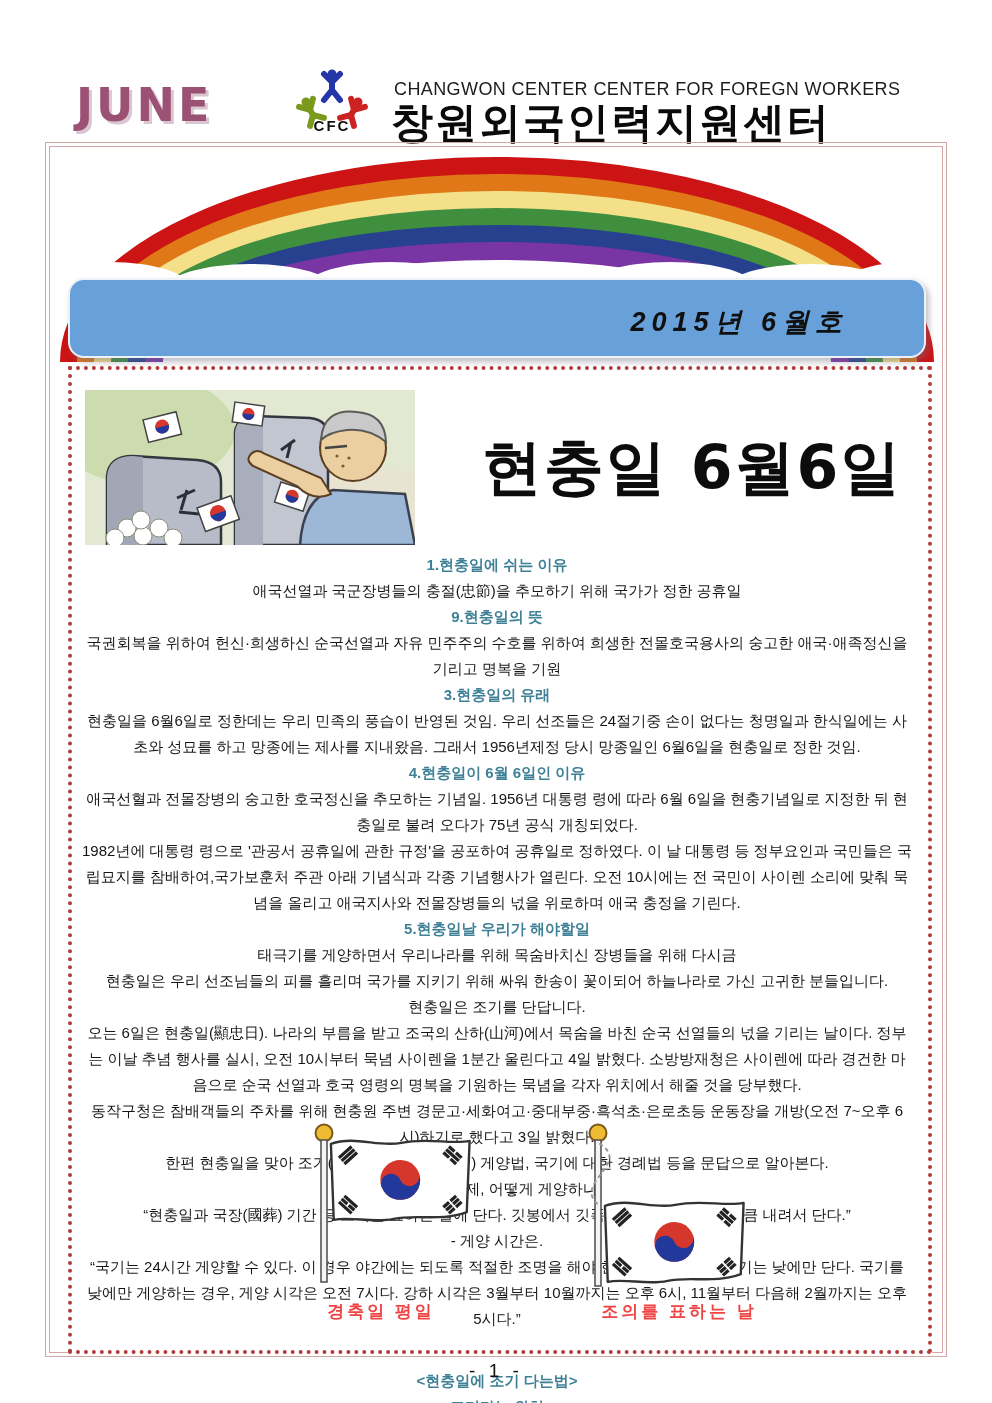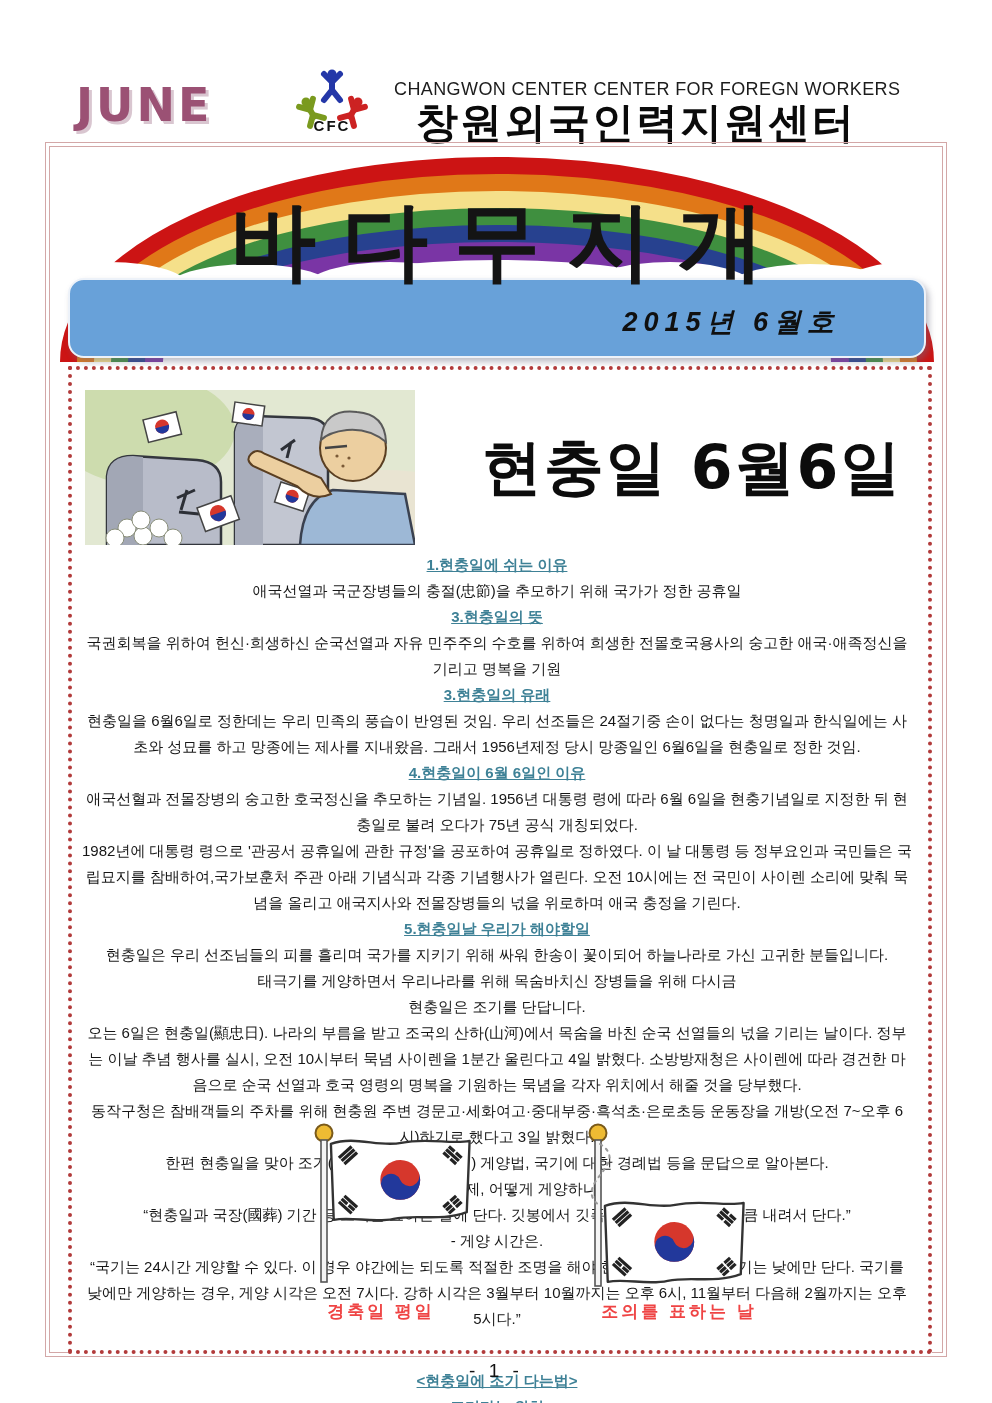--- a/index.html
+++ b/index.html
@@ -11,48 +11,48 @@
     font-family:"Liberation Sans","DejaVu Sans",sans-serif;overflow:hidden;
   }
   
   .june{
     position:absolute;left:76px;top:78px;font-size:46px;font-weight:800;
     color:var(--plum);letter-spacing:3px;text-shadow:3px 3px 0 #d9c6d0;
     font-family:"DejaVu Sans",sans-serif;
   }
   .logo{position:absolute;left:282px;top:68px;width:100px;height:66px;}
   .org-en{position:absolute;left:394px;top:79px;font-size:18px;color:#1c1c1c;letter-spacing:.4px;white-space:nowrap;}
-  .org-kr{position:absolute;left:391px;top:95px;font-size:42px;font-weight:900;color:#0a0a0a;letter-spacing:2px;white-space:nowrap;margin-left:25px;}
+  .org-kr{position:absolute;left:391px;top:95px;font-size:42px;font-weight:900;color:#0a0a0a;letter-spacing:2px;white-space:nowrap;}
   
   .frame{position:absolute;left:45px;top:142px;width:900px;height:1213px;border:1px solid var(--pink);}
   .frame-inner{position:absolute;inset:3px;border:1px solid var(--pink);}
   
   .banner{position:absolute;left:60px;top:150px;width:874px;height:212px;}
   .banner svg.rainbow{position:absolute;left:0;top:0;}
   .banner-title{
     position:absolute;left:0;right:0;top:34px;text-align:center;
     font-size:86px;font-weight:900;color:#141414;letter-spacing:26px;margin-left:26px;
     font-family:"DejaVu Sans",sans-serif;
   }
   .blue-bar{
     position:absolute;left:8px;right:8px;bottom:4px;height:76px;background:var(--blue);
     border:2px solid #edf2f9;border-radius:16px;box-shadow:3px 4px 6px rgba(110,110,130,.45);
   }
-  .issue{position:absolute;right:94px;bottom:22px;font-size:27px;font-weight:700;color:#101010;letter-spacing:6px;font-style:italic;}
+  .issue{position:absolute;right:86px;bottom:22px;font-size:27px;font-weight:700;color:#101010;letter-spacing:6px;font-style:italic;}
   
   .content{position:absolute;left:68px;top:366px;width:864px;height:988px;border:4px dotted var(--dot);box-sizing:border-box;background:#fff;}
   .memorial{position:absolute;left:85px;top:390px;width:330px;height:155px;}
   .article-title{
     position:absolute;left:462px;top:428px;width:460px;text-align:center;
     font-size:60px;font-weight:900;color:#0c0c0c;letter-spacing:2px;white-space:nowrap;
     font-family:"DejaVu Sans",sans-serif;
   }
   .blocks{position:absolute;left:82px;top:552px;width:830px;text-align:center;color:#161616;}
   .blk{font-size:15px;line-height:26px;font-weight:500;}
-  .blk.heading,.blk.note{color:var(--teal);font-weight:700;text-decoration:underline;}
+  .blk.heading,.blk.note{color:var(--teal);font-weight:700;}
   .blk.gap{margin-top:36px;}
   
   .flag-fig{position:absolute;top:1122px;}
   .flag-fig.left{left:306px;width:220px;}
   .flag-fig.right{left:580px;width:240px;}
   .caption{font-size:17px;font-weight:700;color:#ef4444;letter-spacing:3px;margin-top:2px;}
   .flag-fig.left .caption{width:150px;text-align:center;}
   .flag-fig.right .caption{width:190px;text-align:center;margin-left:4px;}
   .page-num{position:absolute;left:0;right:0;top:1360px;text-align:center;font-size:19px;color:#111;letter-spacing:4px;}
   .hidden-defs{position:absolute;width:0;height:0;overflow:hidden;}
@@ -149,21 +149,20 @@
       <ellipse cx="50" cy="138" rx="80" ry="26"></ellipse>
         <ellipse cx="190" cy="140" rx="85" ry="26"></ellipse>
       <ellipse cx="330" cy="138" rx="85" ry="26"></ellipse>
         <ellipse cx="470" cy="140" rx="85" ry="26"></ellipse>
       <ellipse cx="610" cy="138" rx="85" ry="26"></ellipse>
         <ellipse cx="750" cy="140" rx="85" ry="26"></ellipse>
       <ellipse cx="850" cy="138" rx="70" ry="26"></ellipse>
     </g>
   </svg>
   <div class="blue-bar"></div>
-  <div class="banner-title">바다무지개</div>
   <div class="issue">2015년 6월호</div>
 </div>
 
 <div class="content"></div>
 
 <svg class="memorial" width="330" height="155" viewBox="0 0 330 155">
   <rect width="330" height="155" fill="#e2e8d2"></rect>
   <ellipse cx="60" cy="40" rx="90" ry="55" fill="#cddcae"></ellipse>
   <ellipse cx="300" cy="140" rx="120" ry="60" fill="#e9e4d2"></ellipse>
 
@@ -213,30 +212,30 @@
   <circle cx="252" cy="66" r="1.6" fill="#7a5a36"></circle>
     <circle cx="258" cy="76" r="1.6" fill="#7a5a36"></circle>
     <circle cx="264" cy="68" r="1.6" fill="#7a5a36"></circle>
 </svg>
 
 <div class="article-title">현충일 6월6일</div>
 
 <div class="blocks">
     <div class="blk heading">1.현충일에 쉬는 이유</div>
     <div class="blk body">애국선열과 국군장병들의 충절(忠節)을 추모하기 위해 국가가 정한 공휴일</div>
-    <div class="blk heading">3.현충일의 뜻</div>
+    <div class="blk heading">9.현충일의 뜻</div>
     <div class="blk body">국권회복을 위하여 헌신·희생하신 순국선열과 자유 민주주의 수호를 위하여 희생한 전몰호국용사의 숭고한 애국·애족정신을 기리고 명복을 기원</div>
     <div class="blk heading">3.현충일의 유래</div>
     <div class="blk body">현충일을 6월6일로 정한데는 우리 민족의 풍습이 반영된 것임. 우리 선조들은 24절기중 손이 없다는 청명일과 한식일에는 사초와 성묘를 하고 망종에는 제사를 지내왔음. 그래서 1956년제정 당시 망종일인 6월6일을 현충일로 정한 것임.</div>
     <div class="blk heading">4.현충일이 6월 6일인 이유</div>
     <div class="blk body">애국선혈과 전몰장병의 숭고한 호국정신을 추모하는 기념일. 1956년 대통령 령에 따라 6월 6일을 현충기념일로 지정한 뒤 현충일로 불려 오다가 75년 공식 개칭되었다.</div>
     <div class="blk body">1982년에 대통령 령으로 '관공서 공휴일에 관한 규정'을 공포하여 공휴일로 정하였다. 이 날 대통령 등 정부요인과 국민들은 국립묘지를 참배하여,국가보훈처 주관 아래 기념식과 각종 기념행사가 열린다. 오전 10시에는 전 국민이 사이렌 소리에 맞춰 묵념을 올리고 애국지사와 전몰장병들의 넋을 위로하며 애국 충정을 기린다.</div>
     <div class="blk heading">5.현충일날 우리가 해야할일</div>
+    <div class="blk body">태극기를 게양하면서 우리나라를 위해 목숨바치신 장병들을 위해 다시금</div>
     <div class="blk body">현충일은 우리 선조님들의 피를 흘리며 국가를 지키기 위해 싸워 한송이 꽃이되어 하늘나라로 가신 고귀한 분들입니다.</div>
-    <div class="blk body">태극기를 게양하면서 우리나라를 위해 목숨바치신 장병들을 위해 다시금</div>
     <div class="blk body">현충일은 조기를 단답니다.</div>
     <div class="blk body">오는 6일은 현충일(顯忠日). 나라의 부름을 받고 조국의 산하(山河)에서 목숨을 바친 순국 선열들의 넋을 기리는 날이다. 정부는 이날 추념 행사를 실시, 오전 10시부터 묵념 사이렌을 1분간 울린다고 4일 밝혔다. 소방방재청은 사이렌에 따라 경건한 마음으로 순국 선열과 호국 영령의 명복을 기원하는 묵념을 각자 위치에서 해줄 것을 당부했다.</div>
     <div class="blk body">동작구청은 참배객들의 주차를 위해 현충원 주변 경문고·세화여고·중대부중·흑석초·은로초등 운동장을 개방(오전 7~오후 6시)하기로 했다고 3일 밝혔다.</div>
     <div class="blk body">한편 현충일을 맞아 조기(弔旗) 및 태극기(국기) 게양법, 국기에 대한 경례법 등을 문답으로 알아본다.</div>
     <div class="blk body">- 조기는 언제, 어떻게 게양하나.</div>
     <div class="blk body">“현충일과 국장(國葬) 기간 등 조의를 표하는 날에 단다. 깃봉에서 깃폭(깃면의 세로 길이)만큼 내려서 단다.”</div>
     <div class="blk body">- 게양 시간은.</div>
     <div class="blk body">“국기는 24시간 게양할 수 있다. 이 경우 야간에는 되도록 적절한 조명을 해야 한다. 학교 게양대 국기는 낮에만 단다. 국기를 낮에만 게양하는 경우, 게양 시각은 오전 7시다. 강하 시각은 3월부터 10월까지는 오후 6시, 11월부터 다음해 2월까지는 오후 5시다.”</div>
     <div class="blk note gap">&lt;현충일에 조기 다는법&gt;</div>
     <div class="blk note">조기다는 위치</div>

